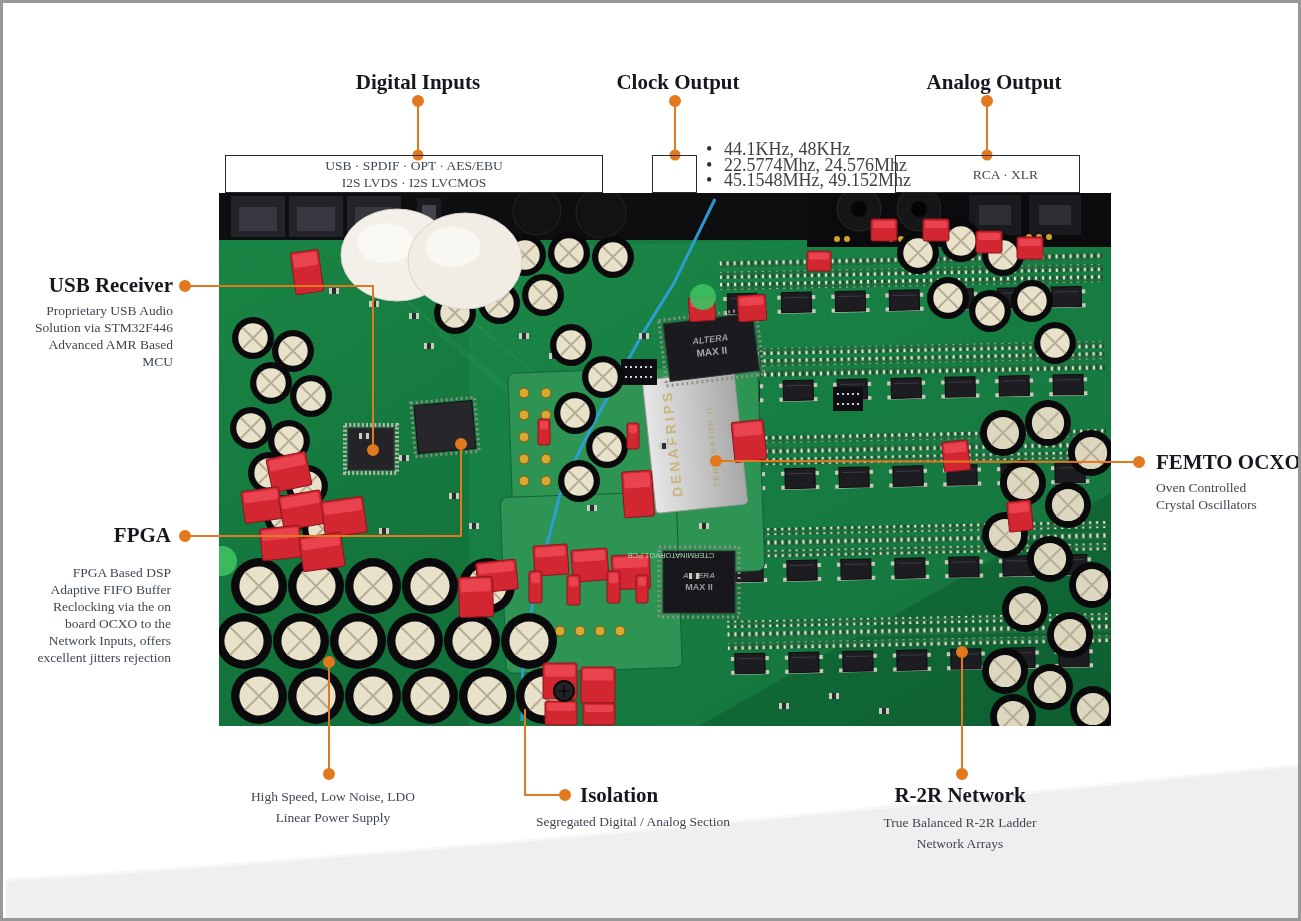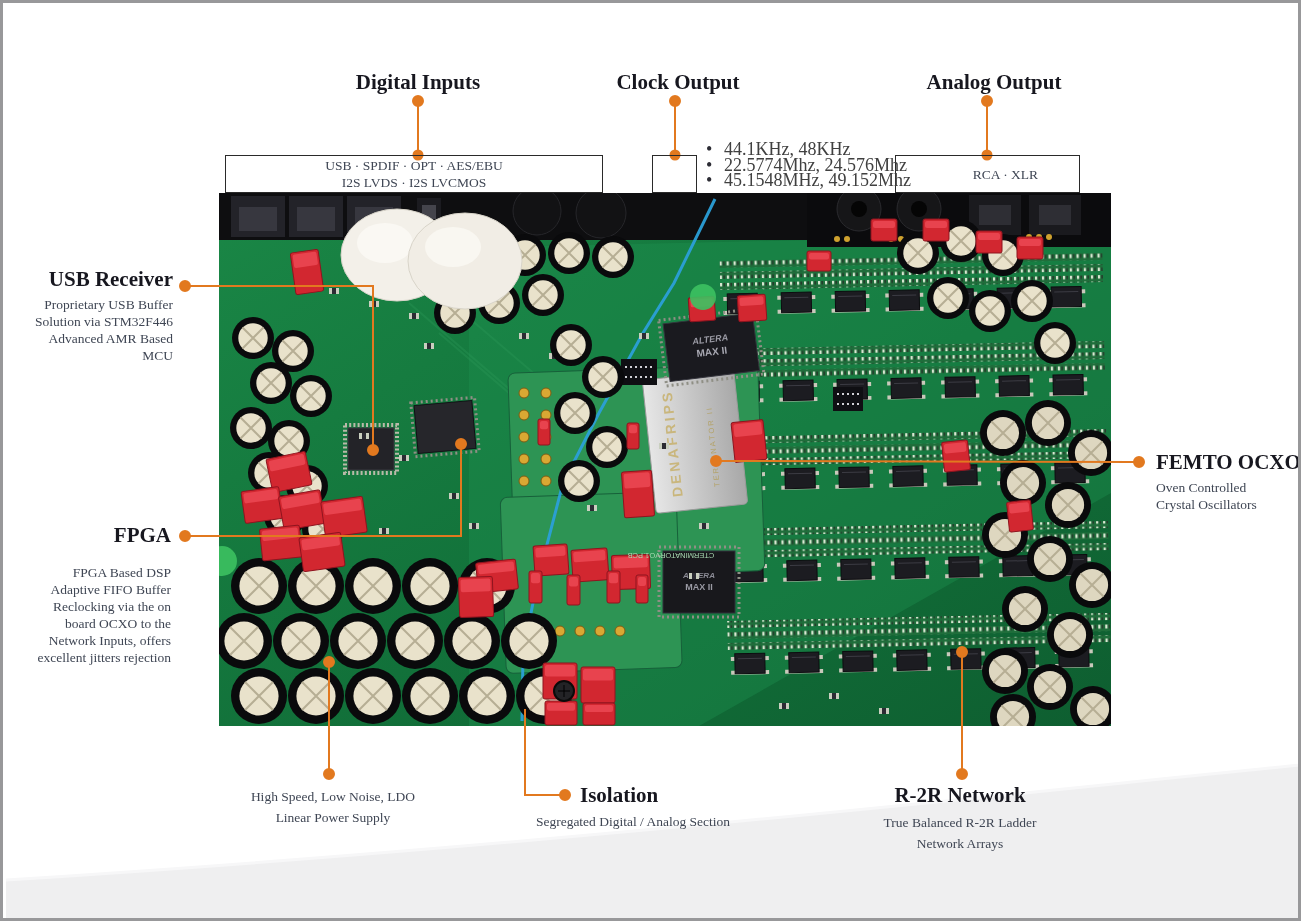--- a/index.html
+++ b/index.html
@@ -700,23 +700,23 @@
   <div class="specbox txt" style="left:892px;top:152px;width:185px;height:38px;padding-left:36px;">
     <p class="sub">RCA · XLR</p>
   </div>
 
   <div class="bullets txt">
     <div class="bullet-row">44.1KHz, 48KHz</div>
     <div class="bullet-row">22.5774Mhz, 24.576Mhz</div>
     <div class="bullet-row">45.1548MHz, 49.152Mhz</div>
   </div>
 
-  <div class="abs txt tr" style="left:12px;top:263px;width:158px;">
+  <div class="abs txt tr" style="left:12px;top:269px;width:158px;">
     <h2 class="ctitle tr">USB Receiver</h2>
-    <p class="sub" style="margin-top:4px;">Proprietary USB Buffer</p>
+    <p class="sub" style="margin-top:4px;">Proprietary USB Audio</p>
     <p class="sub">Solution via STM32F446</p>
     <p class="sub">Advanced AMR Based MCU</p>
   </div>
 
   <div class="abs txt tr" style="left:8px;top:519px;width:160px;">
     <h2 class="ctitle tr">FPGA</h2>
     <p class="sub" style="margin-top:16px;">FPGA Based DSP</p>
     <p class="sub">Adaptive FIFO Buffer</p>
     <p class="sub">Reclocking via the on</p>
     <p class="sub">board OCXO to the</p>

